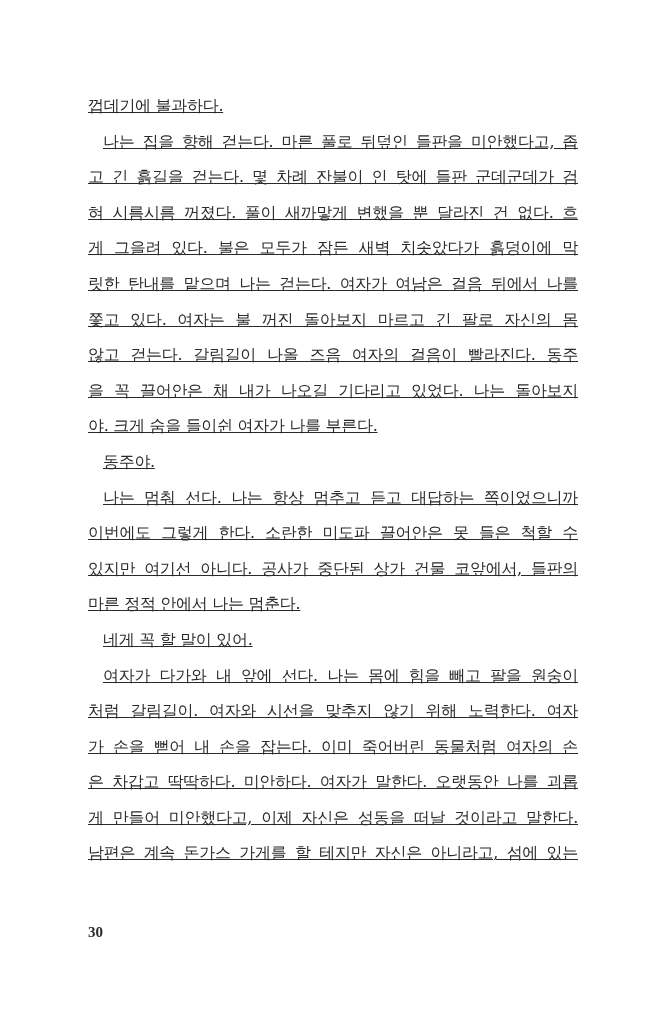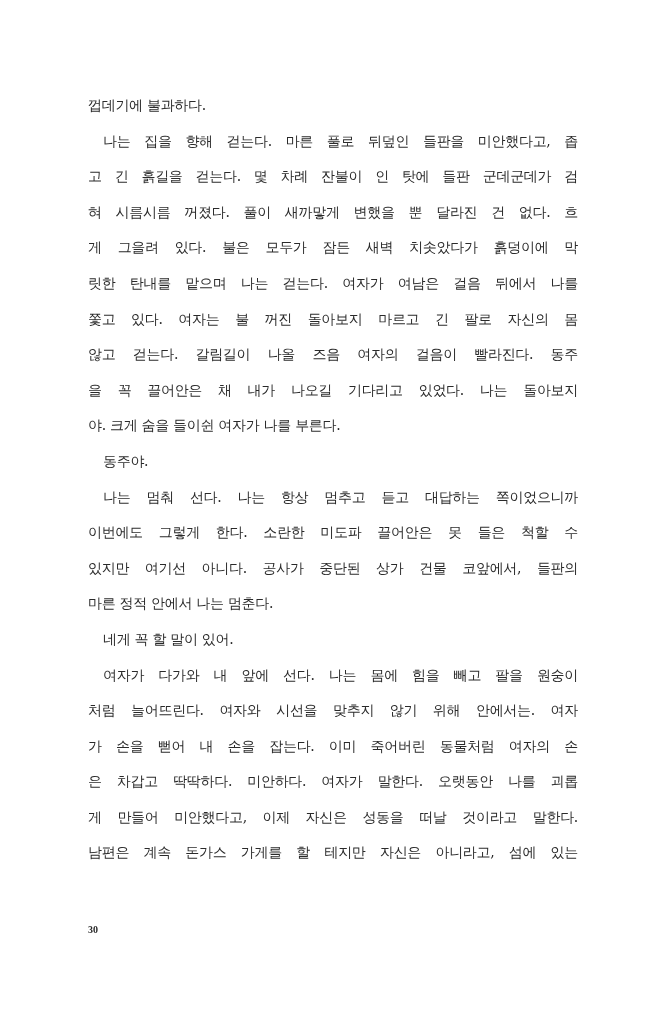--- a/index.html
+++ b/index.html
@@ -24,37 +24,38 @@
     }
     .text-block {
       position: absolute;
       left: 88px;
       top: 88px;
       width: 490px;
     }
     .line {
       height: 35.6px;
       line-height: 35.6px;
-      font-size: 14px;
+      font-size: 16px;
       white-space: nowrap;
       text-align: justify;
       text-align-last: justify;
       letter-spacing: -0.3px;
+      text-decoration: underline;
     }
     .line.last {
       text-align-last: left;
     }
     .line.indent {
       padding-left: 15px;
     }
     .page-number {
       position: absolute;
       left: 88px;
       top: 924px;
-      font-size: 10px;
+      font-size: 15px;
       font-family: "Liberation Serif", "DejaVu Serif", serif;
       color: #2a2a2a;
       font-weight: bold;
     }
   </style>
 </head>
 <body>
 
 <div class="page">
   <div class="text-block">
@@ -68,21 +69,21 @@
     <div class="line">않고 걷는다. 갈림길이 나올 즈음 여자의 걸음이 빨라진다. 동주</div>
     <div class="line">을 꼭 끌어안은 채 내가 나오길 기다리고 있었다. 나는 돌아보지</div>
     <div class="line last">야. 크게 숨을 들이쉰 여자가 나를 부른다.</div>
     <div class="line indent last">동주야.</div>
     <div class="line indent">나는 멈춰 선다. 나는 항상 멈추고 듣고 대답하는 쪽이었으니까</div>
     <div class="line">이번에도 그렇게 한다. 소란한 미도파 끌어안은 못 들은 척할 수</div>
     <div class="line">있지만 여기선 아니다. 공사가 중단된 상가 건물 코앞에서, 들판의</div>
     <div class="line last">마른 정적 안에서 나는 멈춘다.</div>
     <div class="line indent last">네게 꼭 할 말이 있어.</div>
     <div class="line indent">여자가 다가와 내 앞에 선다. 나는 몸에 힘을 빼고 팔을 원숭이</div>
-    <div class="line">처럼 늘어뜨린다. 여자와 시선을 맞추지 않기 위해 안에서는. 여자</div>
+    <div class="line">처럼 갈림길이. 여자와 시선을 맞추지 않기 위해 노력한다. 여자</div>
     <div class="line">가 손을 뻗어 내 손을 잡는다. 이미 죽어버린 동물처럼 여자의 손</div>
     <div class="line">은 차갑고 딱딱하다. 미안하다. 여자가 말한다. 오랫동안 나를 괴롭</div>
     <div class="line">게 만들어 미안했다고, 이제 자신은 성동을 떠날 것이라고 말한다.</div>
     <div class="line">남편은 계속 돈가스 가게를 할 테지만 자신은 아니라고, 섬에 있는</div>
   </div>
 
   <div class="page-number">30</div>
 </div>
 
 </body></html>

